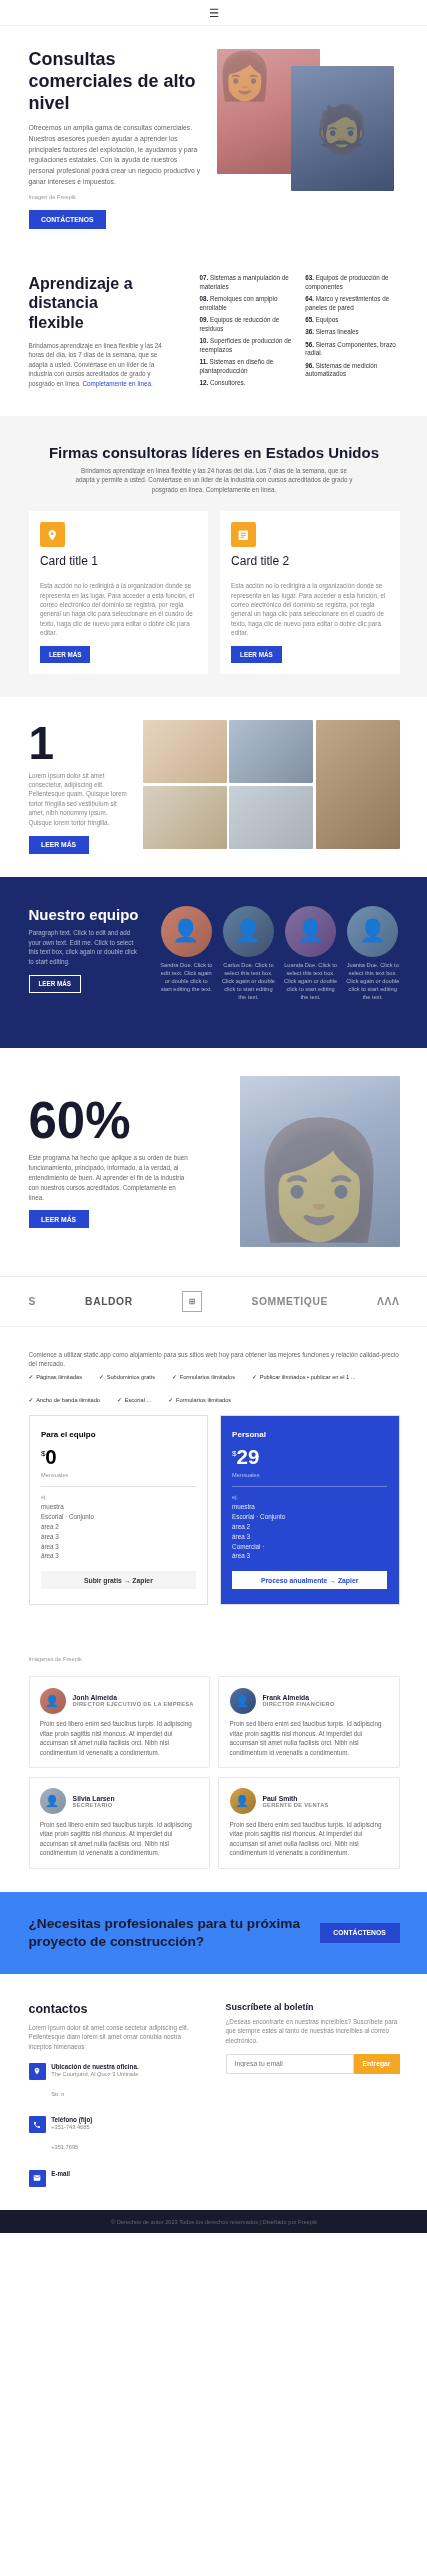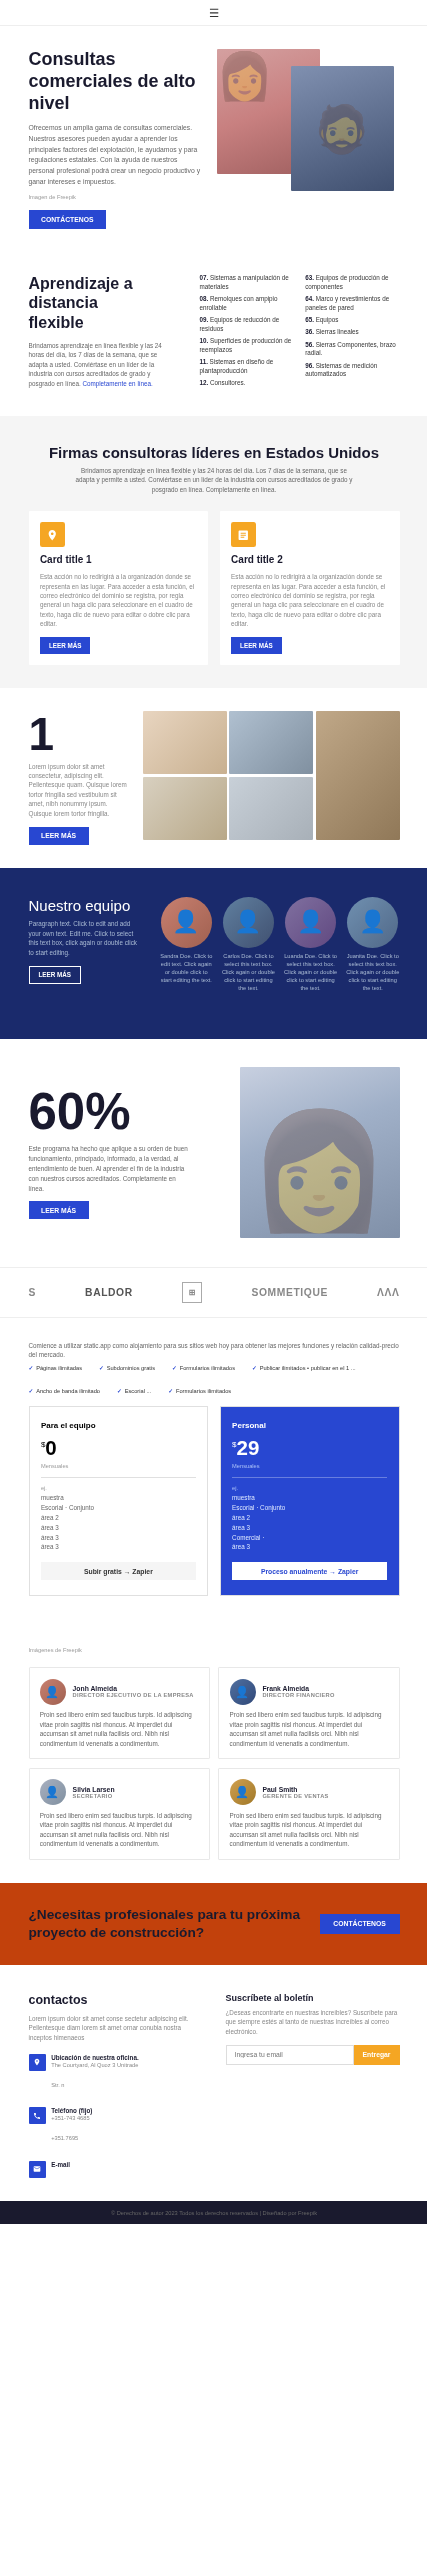--- a/index.html
+++ b/index.html
@@ -36,21 +36,21 @@
     .learning-col ul li .num { font-weight: bold; color: #1a1a2e; margin-right: 1.7px; }
 
     
     .consulting { background: #f5f5f5; padding: 28.5px 28.5px 23px; }
     .consulting h2 { font-size: 15px; font-weight: 900; color: #1a1a2e; text-align: center; margin-bottom: 4.6px; }
     .consulting .sub { font-size: 6.3px; color: #666; text-align: center; margin-bottom: 17px; max-width: 285px; margin-left: auto; margin-right: auto; line-height: 1.5; }
     .consulting-cards { display: flex; gap: 11.4px; }
     .consulting-card { flex: 1; background: #fff; padding: 11.4px; border-radius: 1.1px; }
     .card-icon-box { width: 25px; height: 25px; background: #f5a623; border-radius: 2.3px; display: flex; align-items: center; justify-content: center; margin-bottom: 6.8px; }
     .card-icon-box svg { width: 12.5px; height: 12.5px; fill: #fff; }
-    .consulting-card h3 { font-size: 10px; font-weight: bold; color: #1a1a2e; margin-bottom: 7px; }
+    .consulting-card h3 { font-size: 12px; font-weight: normal; color: #1a1a2e; margin-bottom: 13px; }
     .consulting-card p { font-size: 6.3px; color: #888; line-height: 1.5; margin-bottom: 8.6px; }
     .btn-outline { background: #2847d1; color: #fff; padding: 4.6px 9px; border: none; font-size: 6.3px; cursor: pointer; font-weight: bold; }
 
     
     .number-section { padding: 23px 28.5px; display: flex; align-items: flex-start; gap: 11.4px; }
     .number-left { flex: 0 0 103px; }
     .number-left .big-num { font-size: 46px; font-weight: 900; color: #1a1a2e; line-height: 1; }
     .number-left p { font-size: 6.3px; color: #888; margin-top: 4.6px; line-height: 1.5; }
     .number-left .btn-primary { margin-top: 8.6px; }
     .photo-grid { flex: 1; display: grid; grid-template-columns: 1fr 1fr 1fr; grid-template-rows: 63px 63px; gap: 2.9px; }
@@ -59,21 +59,21 @@
     .ph-coffee { background: linear-gradient(135deg, #e8d5c0, #c8b090); }
     .ph-office1 { background: linear-gradient(135deg, #b0c0d0, #8090a0); }
     .ph-notebook { background: linear-gradient(135deg, #d8d0c0, #b8a888); }
     .ph-woman2 { background: linear-gradient(135deg, #c0a888, #907858); }
     .ph-blur { background: linear-gradient(135deg, #c8d0d8, #a8b0b8); }
 
     
     .team { background: #1a2a6c; padding: 28.5px 28.5px; }
     .team .team-header { display: flex; gap: 17px; align-items: flex-start; margin-bottom: 17px; }
     .team .team-header-text { flex: 0 0 114px; }
-    .team .team-header-text h2 { font-size: 15px; font-weight: 400; color: #fff; margin-bottom: 5.7px; }
+    .team .team-header-text h2 { font-size: 15px; font-weight: 700; color: #fff; margin-bottom: 5.7px; }
     .team .team-header-text p { font-size: 6.3px; color: #aabbd4; line-height: 1.5; margin-bottom: 8.6px; }
     .btn-primary-outline { background: transparent; color: #fff; padding: 4.6px 9px; border: 1.1px solid #fff; font-size: 6.3px; cursor: pointer; font-weight: bold; }
     .team-members { display: flex; gap: 8.6px; flex: 1; }
     .team-member { flex: 1; text-align: center; }
     .member-photo { width: 51px; height: 51px; border-radius: 50%; margin: 0 auto 5.7px; overflow: hidden; display: flex; align-items: center; justify-content: center; font-size: 20.5px; }
     .mp1 { background: linear-gradient(135deg, #c88070, #a06050); }
     .mp2 { background: linear-gradient(135deg, #6080a0, #405070); }
     .mp3 { background: linear-gradient(135deg, #8070a0, #604880); }
     .mp4 { background: linear-gradient(135deg, #7090b0, #506888); }
     .team-member p { font-size: 5.7px; color: #aabbd4; line-height: 1.4; }
@@ -127,21 +127,21 @@
     .t-avatar { width: 26px; height: 26px; border-radius: 50%; flex-shrink: 0; overflow: hidden; display: flex; align-items: center; justify-content: center; font-size: 11.4px; }
     .ta1 { background: linear-gradient(135deg, #c88070, #a06050); }
     .ta2 { background: linear-gradient(135deg, #5070a0, #304878); }
     .ta3 { background: linear-gradient(135deg, #a8b0c0, #8090a0); }
     .ta4 { background: linear-gradient(135deg, #d0a050, #a07828); }
     .t-info h4 { font-size: 6.8px; font-weight: bold; color: #1a1a2e; }
     .t-info .role { font-size: 5.7px; color: #888; text-transform: uppercase; font-weight: bold; letter-spacing: 0.3px; }
     .t-text { font-size: 6.3px; color: #666; line-height: 1.5; }
 
     
-    .cta-banner { background: #c2410c; padding: 23px 28.5px; display: flex; align-items: center; justify-content: flex-start; }
+    .cta-banner { background: #3b82f6; padding: 23px 28.5px; display: flex; align-items: center; justify-content: flex-start; }
     .cta-banner h2 { font-size: 13.7px; font-weight: 900; color: #1a1a2e; line-height: 1.3; }
     .btn-cta { background: #2847d1; color: #fff; padding: 6.8px 13.7px; border: none; font-size: 6.8px; cursor: pointer; font-weight: bold; white-space: nowrap; }
 
     
     .contacts { padding: 28.5px 28.5px 23px; display: flex; gap: 23px; }
     .contacts-left { flex: 1; }
     .contacts-left h2 { font-size: 12.5px; font-weight: 900; color: #1a1a2e; margin-bottom: 6.8px; }
     .contacts-left p { font-size: 6.3px; color: #888; line-height: 1.5; margin-bottom: 11.4px; }
     .contact-info { display: flex; flex-direction: column; gap: 6.8px; }
     .contact-row { display: flex; align-items: flex-start; gap: 5.7px; }

